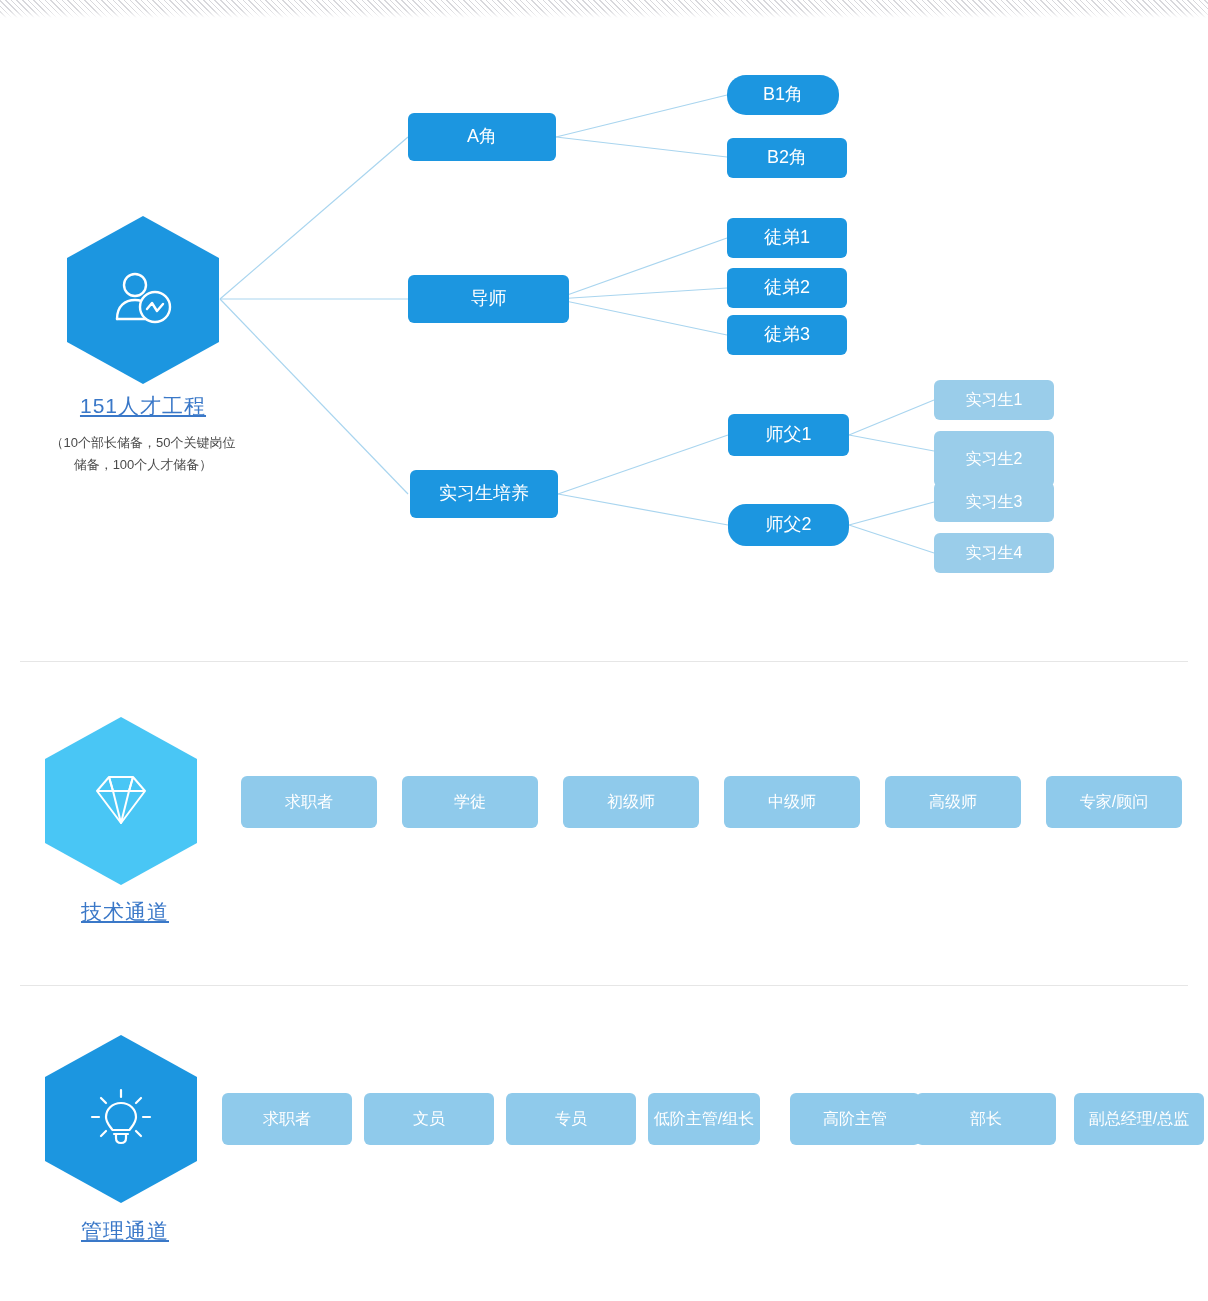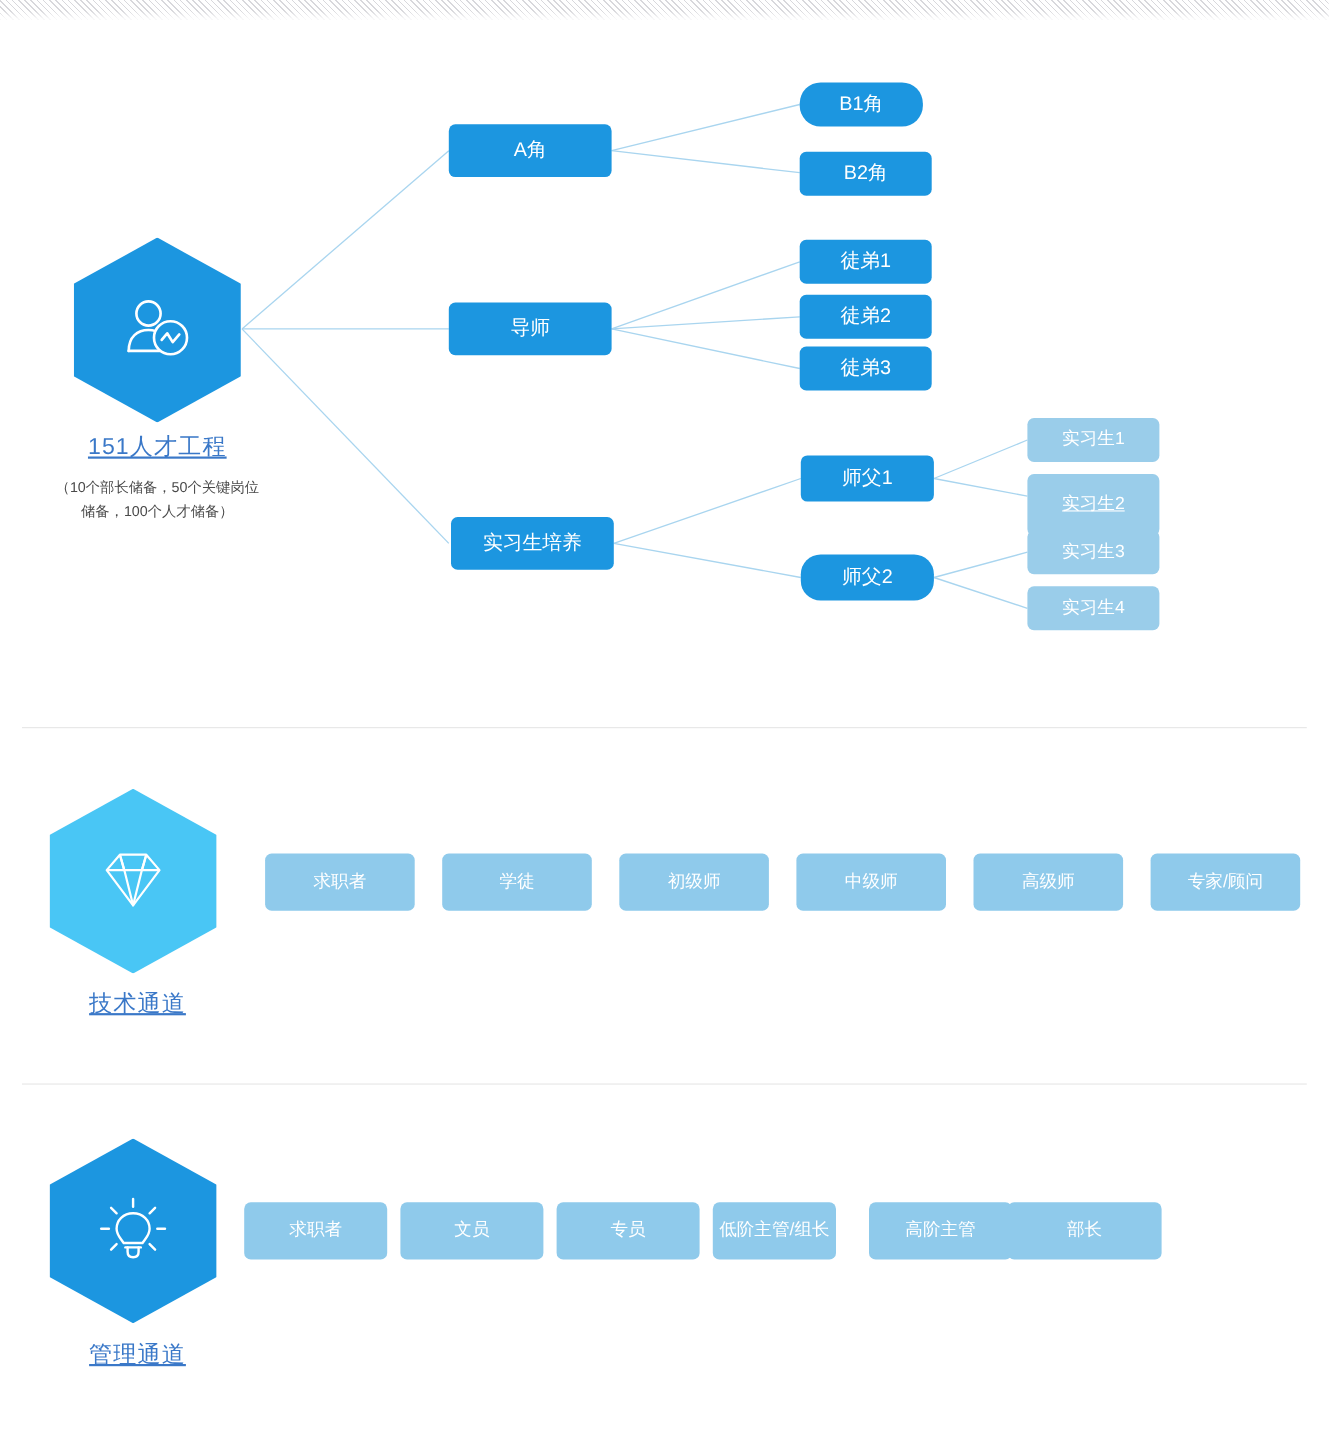--- a/index.html
+++ b/index.html
@@ -118,35 +118,35 @@
       </svg>
     </div>
   </div>
   <div class="hex-label" style="left:13px;top:392px;width:260px;">151人才工程</div>
   <div class="hex-sub" style="left:13px;top:432px;">
     <span>（10个部长储备，50个关键岗位</span><br>
     <span>储备，100个人才储备）</span>
   </div>
 
   <div class="node dark" style="left:408px;top:113px;width:148px;height:48px;">A角</div>
-  <div class="node dark" style="left:408px;top:275px;width:148px;height:48px;">导师</div>
+  <div class="node dark" style="left:408px;top:275px;width:161px;height:48px;">导师</div>
   <div class="node dark" style="left:410px;top:470px;width:148px;height:48px;">实习生培养</div>
 
   <div class="node dark" style="left:727px;top:75px;width:112px;height:40px;border-radius:19px;">B1角</div>
   <div class="node dark" style="left:727px;top:138px;width:120px;height:40px;">B2角</div>
 
   <div class="node dark" style="left:727px;top:218px;width:120px;height:40px;">徒弟1</div>
   <div class="node dark" style="left:727px;top:268px;width:120px;height:40px;">徒弟2</div>
   <div class="node dark" style="left:727px;top:315px;width:120px;height:40px;">徒弟3</div>
 
   <div class="node dark" style="left:728px;top:414px;width:121px;height:42px;">师父1</div>
   <div class="node dark" style="left:728px;top:504px;width:121px;height:42px;border-radius:18px;">师父2</div>
 
   <div class="node light" style="left:934px;top:380px;width:120px;height:40px;">实习生1</div>
-  <div class="node light" style="left:934px;top:431px;width:120px;height:56px;text-decoration:underline;">实习生2</div>
+  <div class="node light" style="left:934px;top:431px;width:120px;height:56px;">实习生2</div>
   <div class="node light" style="left:934px;top:482px;width:120px;height:40px;">实习生3</div>
   <div class="node light" style="left:934px;top:533px;width:120px;height:40px;">实习生4</div>
 </div>
 
 <div class="divider" style="top:661px;"></div>
 
 <div class="sec" style="top:661px;height:324px;">
   <div class="hex-wrap" style="left:45px;top:56px;">
     <div class="hex round" style="background:#49c6f5;">
       <svg width="72" height="64" viewBox="0 0 72 64">
@@ -192,13 +192,14 @@
     </div>
   </div>
   <div class="hex-label" style="left:-5px;top:232px;width:260px;">管理通道</div>
 
   <div class="node pale" style="left:222px;top:108px;width:130px;height:52px;">求职者</div>
   <div class="node pale" style="left:364px;top:108px;width:130px;height:52px;">文员</div>
   <div class="node pale" style="left:506px;top:108px;width:130px;height:52px;">专员</div>
   <div class="node pale" style="left:648px;top:108px;width:112px;height:52px;">低阶主管/组长</div>
   <div class="node pale" style="left:790px;top:108px;width:130px;height:52px;">高阶主管</div>
   <div class="node pale" style="left:916px;top:108px;width:140px;height:52px;">部长</div>
+  <div class="node pale" style="left:1074px;top:108px;width:130px;height:52px;">副总经理/总监</div>
 </div>
 
 </body></html>

